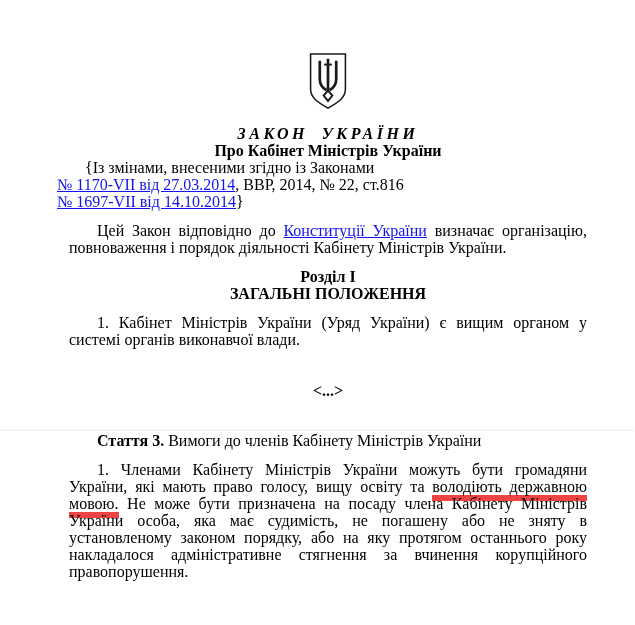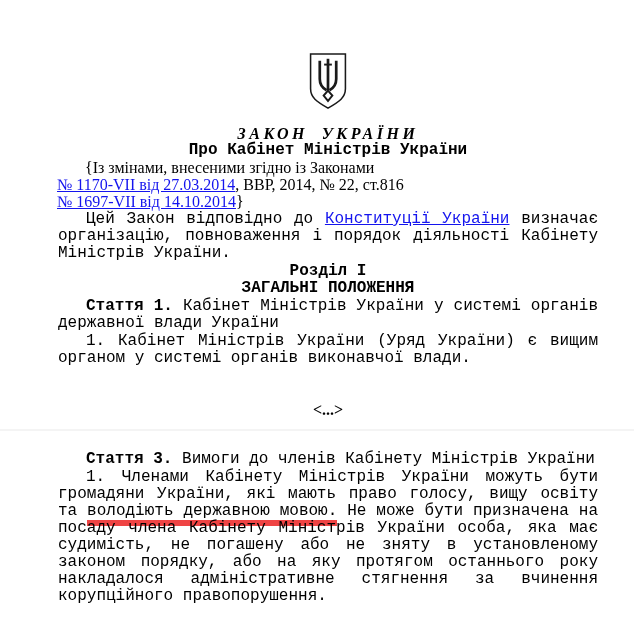--- a/index.html
+++ b/index.html
@@ -7,27 +7,27 @@
     position:relative;
     width:634px; height:625px;
     background:#ffffff; color:#000000;
     font-family:"Liberation Serif","DejaVu Serif",serif;
     font-size:16px; line-height:17px;
     overflow:hidden;
   }
   .content { padding:0 35px 0 57px; }
   .emblem-wrap { text-align:center; padding-top:52px; margin-bottom:13px; height:60px; }
   .emblem-wrap svg { display:inline-block; }
-  .c { text-align:center;font-family:Liberation Mono, monospace; }
+  .c { text-align:center; }
   .b { font-weight:bold; }
   .doc-type {
     text-align:center; font-weight:bold; font-style:italic;
     letter-spacing:0.22em; word-spacing:0.38em;
   }
-  p { margin:1px; padding:0;font-family:Liberation Mono, monospace; }
+  p { margin:12px; padding:0; }
   .j { text-align:justify; }
   .ind { text-indent:28px; }
   a.law-link { color:#1414ee; text-decoration:underline; cursor:pointer; }
   .red-u { border-bottom:6px solid #ef4444; padding-bottom:0; }
   .sep { margin-top:34px; text-align:center; font-weight:bold; }
   .art7-head { margin-top:33px; }
   .faint-rule {
     position:absolute; left:0; top:429px; width:635px; height:2px;
     background:#f4f4f4;
   }
@@ -59,21 +59,20 @@
       <div class="ind">{Із змінами, внесеними згідно із Законами</div>
       <div><a class="law-link" href="#">№ 1170-VII від 27.03.2014</a><span>, ВВР, 2014, № 22, ст.816</span></div>
       <div><a class="law-link" href="#">№ 1697-VII від 14.10.2014</a><span>}</span></div>
     </div>
 
     <p class="j ind"><span>Цей Закон відповідно до </span><a class="law-link" href="#">Конституції України</a><span> визначає організацію, повноваження і порядок діяльності Кабінету Міністрів України.</span></p>
 
     <div class="c b">Розділ I</div>
     <div class="c b">ЗАГАЛЬНІ ПОЛОЖЕННЯ</div>
 
-    <p class="j ind"><span class="b">Стаття 1.</span><span> Кабінет Міністрів України у системі органів державної влади України</span></p>
     <p class="j ind">1. Кабінет Міністрів України (Уряд України) є вищим органом у системі органів виконавчої влади.</p>
 
     <div class="sep">&lt;...&gt;</div>
 
     <p class="ind art7-head"><span class="b">Стаття 3.</span><span> Вимоги до членів Кабінету Міністрів України</span></p>
     <p class="j ind"><span>1. Членами Кабінету Міністрів України можуть бути громадяни України, які мають право голосу, вищу освіту та </span><span class="red-u">володіють державною мовою.</span><span> Не може бути призначена на посаду члена Кабінету Міністрів України особа, яка має судимість, не погашену або не зняту в установленому законом порядку, або на яку протягом останнього року накладалося адміністративне стягнення за вчинення корупційного правопорушення.</span></p>
 
   </div>
 </div>
 

